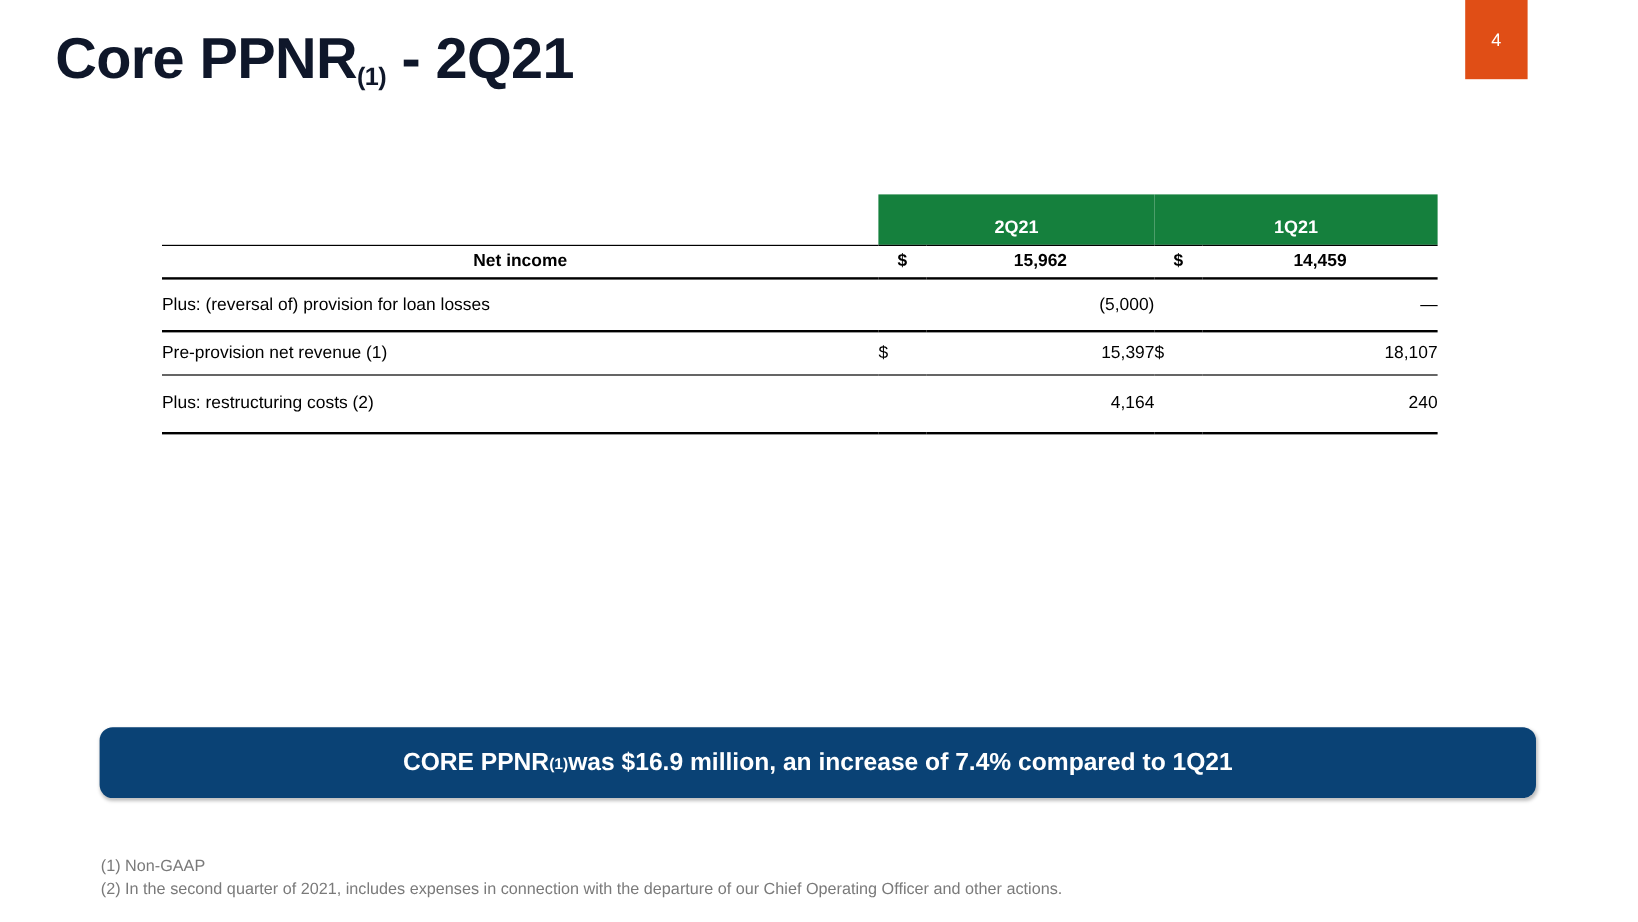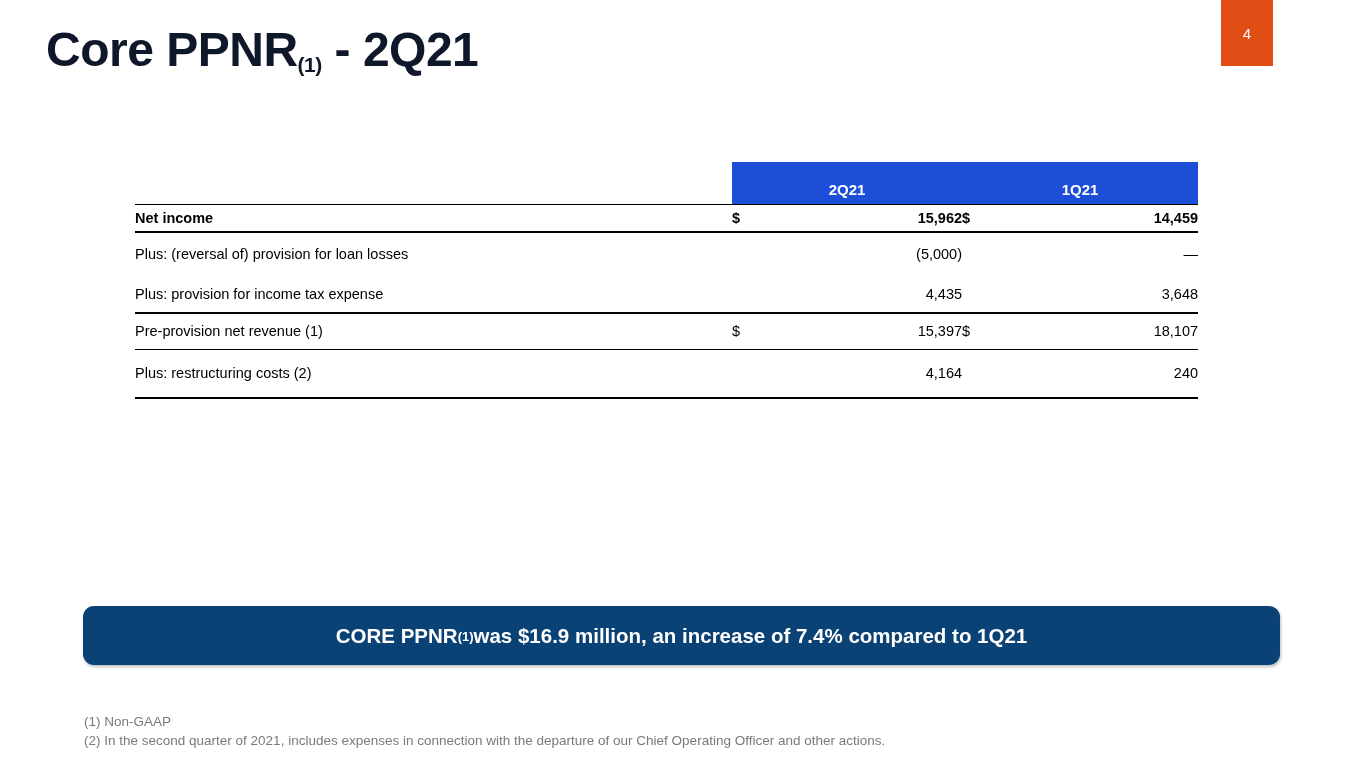--- a/index.html
+++ b/index.html
@@ -73,21 +73,21 @@
   .fin-table col.c-v2     { width: 196px; }
 
   .fin-table td, .fin-table th {
     padding: 0;
     vertical-align: middle;
   }
 
   
   .hdr-row th { height: 42px; padding: 0; border: none; background: transparent; }
   .hdr-band {
-    background: #1d4ed8;
+    background: #15803d;
     color: #ffffff;
     font-weight: bold;
     font-size: 15px;
     height: 42px;
     display: flex;
     align-items: flex-end;
     justify-content: center;
     padding-bottom: 6px;
   }
   .hdr-band.h2q { padding-right: 0px; }
@@ -98,21 +98,21 @@
     text-align: left;
     padding-left: 9px;
     white-space: nowrap;
   }
   .dol { text-align: left; padding-left: 2px; }
   .val { text-align: right; padding-right: 10px; }
 
   .r-bold .lbl, .r-bold .dol, .r-bold .val { font-weight: bold; }
 
   
-  .h-net    td { height: 27px; }
+  .h-net    td { height: 27px; text-align: center; }
   .h-norm   td { height: 44px; }
   .h-tight  td { height: 37px; }
   .h-gap    td { height: 48px; }
   .h-gap2   td { height: 39px; }
   .h-blank  td { height: 46px; }
   .h-last   td { height: 36px; }
 
   
   .bt-thin  td { border-top: 1px solid #000; }
   .bb-thin  td { border-bottom: 1px solid #000; }
@@ -204,27 +204,20 @@
     </tr>
 
     <tr class="h-norm">
       <td class="lbl">Plus: (reversal of) provision for loan losses</td>
       <td class="dol"></td>
       <td class="val">(5,000)</td>
       <td class="dol"></td>
       <td class="val">—</td>
     </tr>
 
-    <tr class="h-tight bb-thin">
-      <td class="lbl">Plus: provision for income tax expense</td>
-      <td class="dol"></td>
-      <td class="val">4,435</td>
-      <td class="dol"></td>
-      <td class="val">3,648</td>
-    </tr>
 
     <tr class="h-tight bt-thick bb-thin">
       <td class="lbl">Pre-provision net revenue (1)</td>
       <td class="dol">$</td>
       <td class="val">15,397</td>
       <td class="dol">$</td>
       <td class="val">18,107</td>
     </tr>
 
     <tr class="h-gap">

